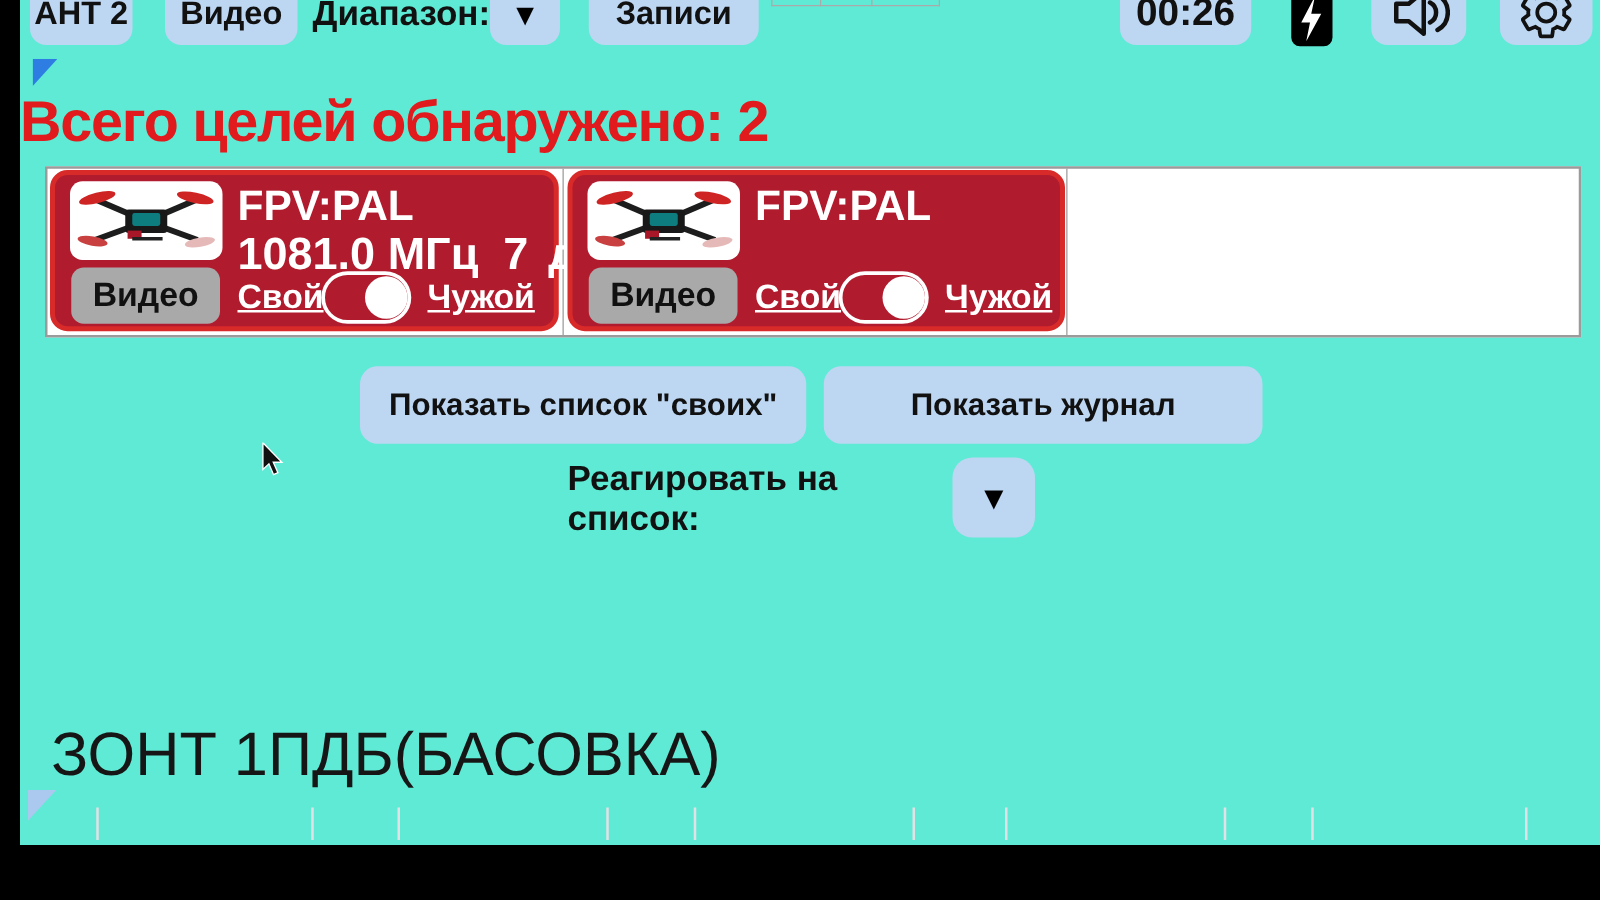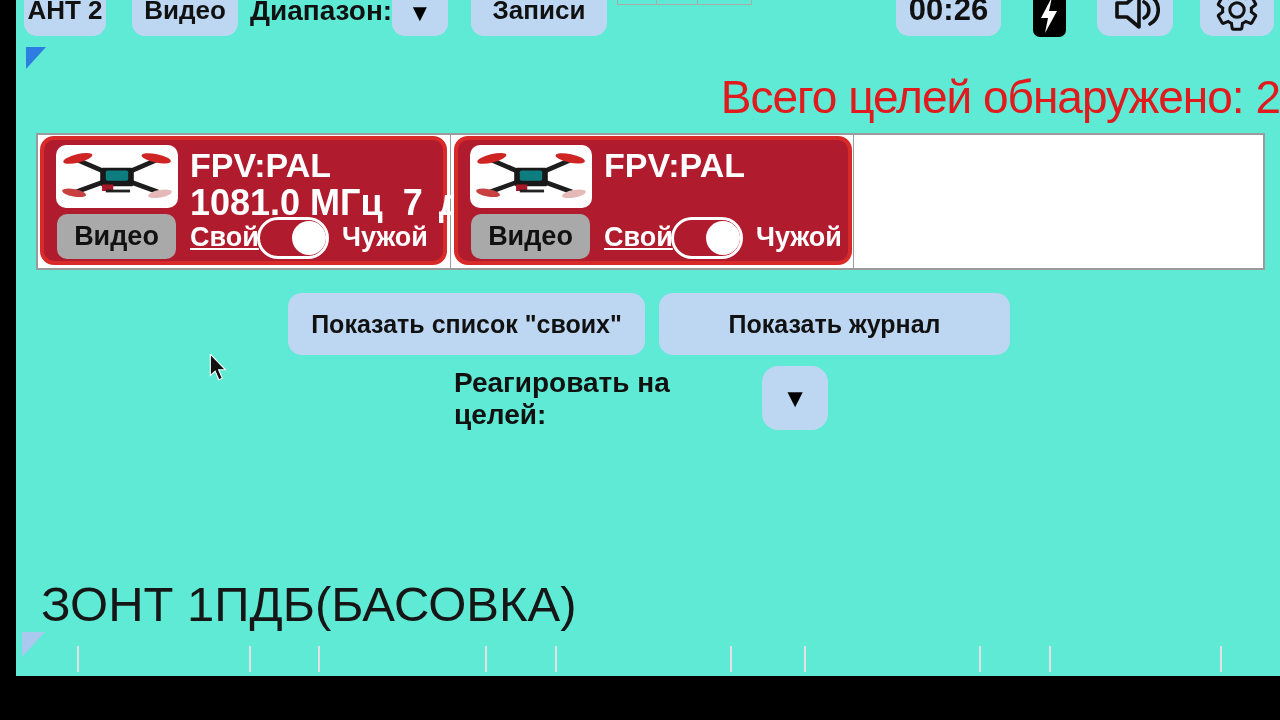--- a/index.html
+++ b/index.html
@@ -21,39 +21,39 @@
   .battery { position:absolute; left:1017px; top:-10px; width:33px; height:47px; background:#000; border-radius:7px;
              display:flex; align-items:flex-end; justify-content:center; }
   .icon-btn svg { display:block; }
 
   
   .wedge { position:absolute; clip-path:polygon(0 0, 100% 0, 0 100%); }
   .wedge.top { left:10px; top:47px; width:20px; height:22px; background:#2e7de2; }
   .wedge.bottom { left:6px; top:632px; width:23px; height:25px; background:#abc8ef; }
 
   
-  .main-title { position:absolute; left:0; top:70px; width:1264px; text-align:right;
-                font-size:46px; font-weight:normal; color:#e01a1d; letter-spacing:-1px; }
+  .main-title { position:absolute; left:0; top:70px; width:1264px; text-align:left;
+                font-size:46px; font-weight:bold; color:#e01a1d; letter-spacing:-1px; }
 
   
   .targets { position:absolute; left:20px; top:133px; width:1229px; height:137px;
              border:2px solid #9b9b9b; background:#fff; }
   .cell-sep { position:absolute; top:0; width:1px; height:133px; background:#9b9b9b; }
   .target-card { position:absolute; top:1px; height:129px; background:#b11b2e;
                  border:4px solid #d92a2a; border-radius:14px; color:#fff; }
   .drone-box { position:absolute; left:12px; top:5px; width:122px; height:63px;
                background:#fff; border-radius:10px; display:flex; align-items:center; justify-content:center; }
   .fpv-type { position:absolute; left:146px; top:6px; font-size:34px; font-weight:bold; }
   .freq-line { position:absolute; left:146px; top:42px; font-size:36px; font-weight:bold; white-space:nowrap; }
   .freq-line .sig { margin-left:20px; } .freq-line .unit { margin-left:16px; }
   .video-btn { position:absolute; left:13px; top:74px; width:119px; height:45px; background:#a9a9a9;
                border-radius:10px; display:flex; align-items:center; justify-content:center;
                font-size:27px; font-weight:bold; color:#111; }
   .own-label { position:absolute; left:146px; top:82px; font-size:27px; font-weight:bold;text-decoration:underline; }
-  .foe-label { position:absolute; left:298px; top:82px; font-size:27px; font-weight:bold; }
+  .foe-label { position:absolute; left:298px; top:82px; font-size:27px; font-weight:bold;text-decoration:underline; }
   .toggle { position:absolute; left:213px; top:77px; width:72px; height:42px;
             border:3px solid #fff; border-radius:21px; background:#b11b2e; }
   .toggle .knob { position:absolute; right:0px; top:1px; width:34px; height:34px;
                   background:#fff; border-radius:50%; }
 
   
   .action-btn { position:absolute; top:293px; height:62px; background:#bdd6f2; border-radius:14px;
                 display:flex; align-items:center; justify-content:center;
                 font-size:25px; font-weight:bold; color:#111; }
   .react-label { position:absolute; left:438px; top:368px; width:297px; height:62px;
@@ -169,21 +169,21 @@
         <div class="toggle">
             <div class="knob"></div>
           </div>
         <div class="foe-label">Чужой</div>
       </div>
     </div>
 
     <div class="action-btn" style="left:272px; width:357px;">Показать список "своих"</div>
     <div class="action-btn" style="left:643px; width:351px;">Показать журнал</div>
 
-    <div class="react-label">Реагировать на целей:</div>
+    <div class="react-label">Реагировать на список:</div>
     <div class="react-dd">
       <span class="dd-tri">▼</span>
     </div>
 
     <div class="cursor">
       <svg width="20" height="27" viewBox="0 0 15 20">
         <polygon points="1,0 1,16 4.6,12.7 7.4,19.2 10,18 7.2,11.7 12.4,11.7" fill="#111" stroke="#fff" stroke-width="0.8"></polygon>
       </svg>
     </div>
 

